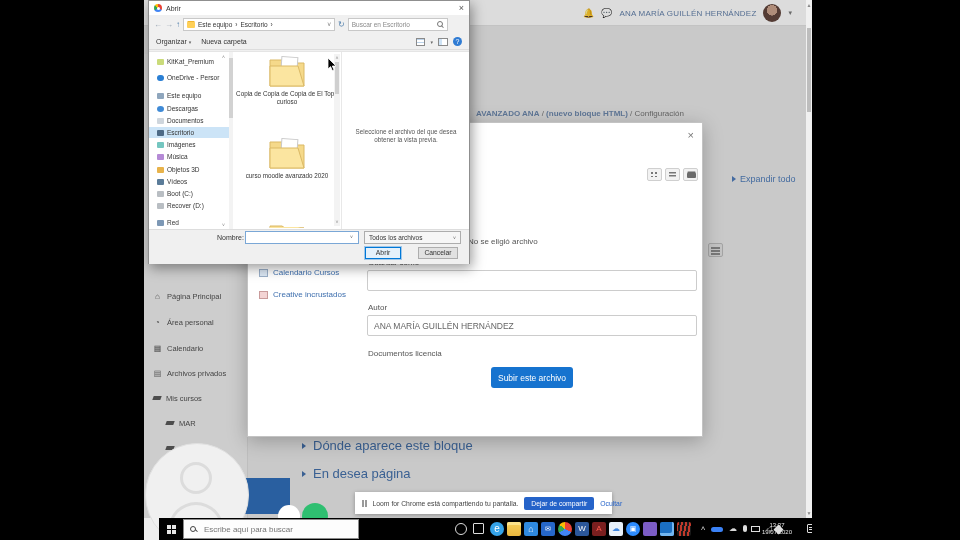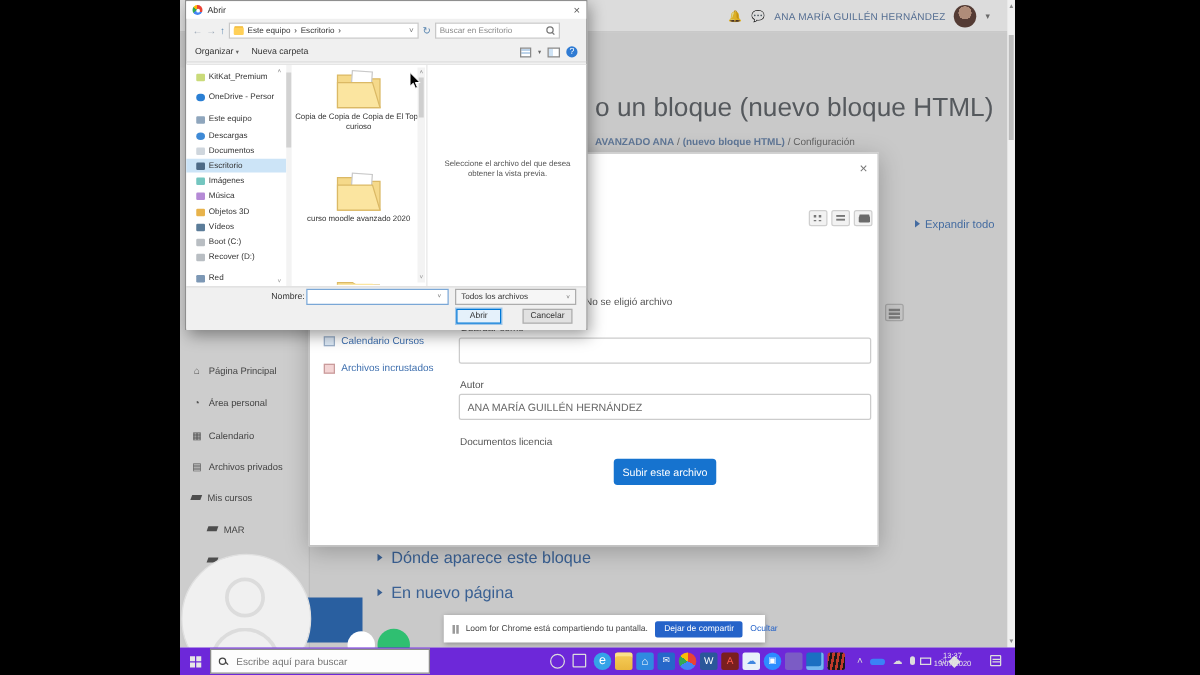--- a/index.html
+++ b/index.html
@@ -110,21 +110,21 @@
   .dlg-bottom{position:absolute;left:0;top:228px;width:100%;height:35px;background:#f0f0f0;border-top:1px solid #ddd;}
   .nm-label{position:absolute;left:68px;top:4px;font-size:7px;color:#333;}
   .nm-input{position:absolute;left:96px;top:1px;width:114px;height:13px;background:#fff;border:1px solid #7aa7d6;font-size:7px;padding:0 3px;}
   .nm-combo-arr{position:absolute;left:201px;top:4px;font-size:5px;color:#666;}
   .ft-select{position:absolute;left:215px;top:1px;width:97px;height:13px;background:#f6f6f6;border:1px solid #adadad;display:flex;align-items:center;justify-content:space-between;padding:0 4px;font-size:6.5px;color:#333;}
   .dlg-btn{position:absolute;top:17px;height:12px;font-size:6.8px;background:#e1e1e1;border:1px solid #adadad;color:#333;text-align:center;line-height:10px;}
   .btn-open{left:216px;width:36px;background:#e5f1fb;border:1px solid #0078d7;box-shadow:0 0 0 1px #a2c7e8;}
   .btn-cancel{left:269px;width:40px;}
 
   
-  .taskbar{position:absolute;left:0;top:518px;width:668px;height:22px;background:#6d28d9;z-index:10;display:block;}
+  .taskbar{position:absolute;left:15px;top:518px;width:668px;height:22px;background:#000000;z-index:10;display:block;}
   .tb-start{position:absolute;left:0;top:0;width:24px;height:22px;display:flex;align-items:center;justify-content:center;}
   .win-logo{width:9px;height:9px;background:
     linear-gradient(#e6e6e6 0 0) 0 0/4px 4px no-repeat,linear-gradient(#e6e6e6 0 0) 5px 0/4px 4px no-repeat,
     linear-gradient(#e6e6e6 0 0) 0 5px/4px 4px no-repeat,linear-gradient(#e6e6e6 0 0) 5px 5px/4px 4px no-repeat;}
   .tb-search{position:absolute;left:24px;top:1px;width:176px;height:20px;background:#fdfdfd;border:1px solid #8a8a8a;display:flex;align-items:center;gap:5px;padding:0 6px;}
   .tb-search .mag::before{border-color:#444;}
   .tb-search .mag::after{background:#444;}
   .tb-search input{border:none;outline:none;font-size:8px;color:#444;width:130px;background:transparent;}
   .tico{position:absolute;top:4px;width:14px;height:14px;border-radius:2px;font-size:9px;line-height:14px;text-align:center;color:#fff;}
   .tray-txt{position:absolute;color:#e8e8e8;font-size:6px;line-height:7px;text-align:center;}
@@ -140,21 +140,20 @@
     <div class="m-header">
       <div class="hdr-right">
         <span class="hdr-ico">🔔</span>
         <span class="hdr-ico">💬</span>
         <span class="hdr-name">ANA MARÍA GUILLÉN HERNÁNDEZ</span>
         <span class="hdr-avatar"></span>
         <span class="hdr-caret">▾</span>
       </div>
     </div>
     <div class="m-body">
-      <div class="m-title">o un bloque (nuevo bloque HTML)</div>
       <div class="m-crumbs">
         <span class="lnk">AVANZADO ANA</span>
         <span>/</span>
         <span class="lnk">(nuevo bloque HTML)</span>
         <span>/</span>
         <span>Configuración</span>
       </div>
       <div class="m-expand">
         <span class="tri-r"></span>
         <span>Expandir todo</span>
@@ -195,21 +194,21 @@
             <span>COCO</span>
           </div>
       </div>
 
       <div class="m-section" style="top:411px">
         <span class="tri-r"></span>
         <span>Dónde aparece este bloque</span>
       </div>
       <div class="m-section" style="top:439px">
         <span class="tri-r"></span>
-        <span>En nuevo página</span>
+        <span>En desea página</span>
       </div>
     </div>
     <div class="m-savebtn"></div>
 
     <div class="dim"></div>
 
     <div class="scrollbar">
       <span class="arr" style="top:2px">▲</span>
       <div class="thumb"></div>
       <span class="arr" style="bottom:2px">▼</span>
@@ -221,21 +220,21 @@
         <span class="vbtn vb-grid"></span>
         <span class="vbtn vb-list"></span>
         <span class="vbtn vb-folder"></span>
       </div>
       <div class="repo-link" style="top:145px">
         <span class="repo-ico"></span>
         <span>Calendario Cursos</span>
       </div>
       <div class="repo-link" style="top:167px">
         <span class="repo-ico red"></span>
-        <span>Archivos incrustados</span>
+        <span>Creative incrustados</span>
       </div>
       <div class="attach-status">No se eligió archivo</div>
       <div class="fp-label" style="top:135px">Guardar como</div>
       <input class="fp-input" style="top: 147px;">
       <div class="fp-label" style="top:180px">Autor</div>
       <input class="fp-input" style="top: 192px;" readonly="" value="ANA MARÍA GUILLÉN HERNÁNDEZ">
       <div class="fp-label" style="top:226px">Documentos licencia</div>
       <button class="fp-upload">Subir este archivo</button>
     </div>
 

